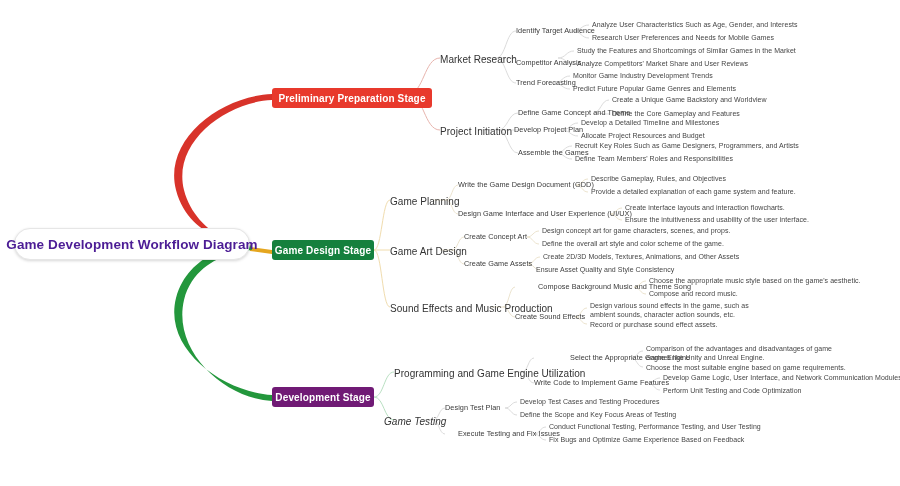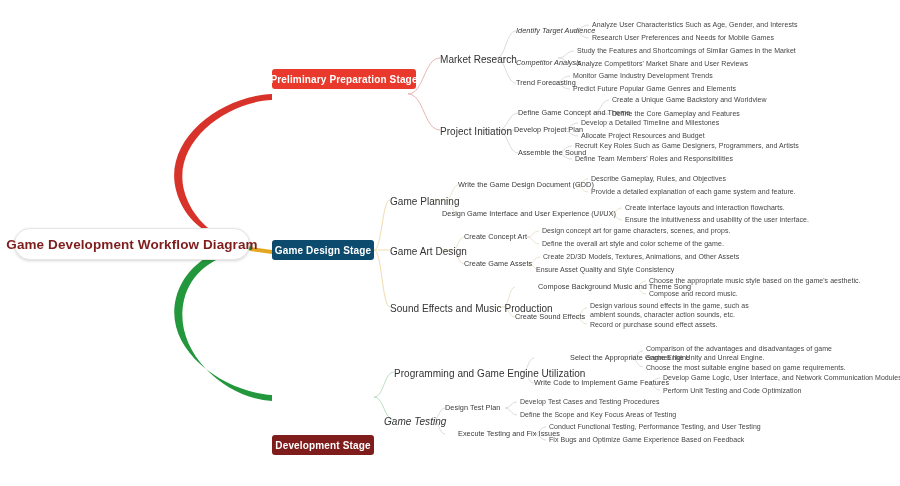--- a/index.html
+++ b/index.html
@@ -38,21 +38,21 @@
     border-radius: 16px;
     box-shadow: 0 1px 3px rgba(0,0,0,0.16);
     display: flex;
     align-items: center;
     justify-content: center;
     box-sizing: border-box;
   }
   .root-node span {
     font-size: 13.5px;
     font-weight: bold;
-    color: #7f1d1d;
+    color: #4c1d95;
     letter-spacing: .1px;
     white-space: nowrap;
   }
 
   
   .stage-node {
     position: absolute;
     display: flex;
     align-items: center;
     justify-content: center;
@@ -60,37 +60,37 @@
     box-sizing: border-box;
     height: 20px;
   }
   .stage-node span {
     font-size: 10px;
     font-weight: bold;
     color: #ffffff;
     white-space: nowrap;
     letter-spacing: .15px;
   }
-  #stage-prelim  { left: 272px; top: 69px;  width: 144px; }
+  #stage-prelim  { left: 272px; top: 88px;  width: 160px; }
   #stage-design  { left: 272px; top: 240px; width: 102px; }
   #stage-dev     { left: 272px; top: 387px; width: 102px; }
 
   
   .tnode {
     position: absolute;
     font-size: 7.2px;
     color: #3a3a3a;
     white-space: nowrap;
     line-height: 1.35;
     letter-spacing: .05px;
   }
   .tnode.l2 { font-size: 10px; color: #333333; }
   .tnode.l3 { font-size: 7.3px; color: #3a3a3a; }
   .tnode.l4 { font-size: 7.0px; color: #454545; }
-  .tnode.ital { font-style: italic; }
+  .tnode.ital { }
   .tnode.wrap { white-space: normal; width: 160px; line-height: 1.3; }
 </style>
 </head>
 <body>
 
 <div id="canvas">
 
   <svg id="wires" viewBox="0 0 900 486">
 
     <path d="M 250,244 C 250,244 190,244 176,190 C 163,140 220,96 272,94 L 272,100 C 226,102 172,142 184,190 C 196,238 252,250 252,250 Z" fill="#d8332a"></path>
@@ -176,58 +176,58 @@
     <path d="M 534,434 C 540,434 540,440 546,440" stroke="#dcdcdc" stroke-width="1" fill="none"></path>
   </svg>
 
   <div class="root-node">
     <span>Game Development Workflow Diagram</span>
   </div>
 
   <div class="stage-node" id="stage-prelim" style="background: rgb(232, 57, 44);">
     <span>Preliminary Preparation Stage</span>
   </div>
-  <div class="stage-node" id="stage-design" style="background: #0c4a6e;">
+  <div class="stage-node" id="stage-design" style="background: #15803d;">
     <span>Game Design Stage</span>
   </div>
-  <div class="stage-node" id="stage-dev" style="background: #7f1d1d; margin-top: 48px;">
+  <div class="stage-node" id="stage-dev" style="background: #701a75;">
     <span>Development Stage</span>
   </div>
 
   <div class="tnode l2" style="left:440px; top:53px;">Market Research</div>
   <div class="tnode l2" style="left:440px; top:125px;">Project Initiation</div>
 
   <div class="tnode l3 ital" style="left:516px; top:26px;">Identify Target Audience</div>
   <div class="tnode l3 ital" style="left:516px; top:58px;">Competitor Analysis</div>
   <div class="tnode l3" style="left:516px; top:78px;">Trend Forecasting</div>
 
   <div class="tnode l4" style="left:592px; top:20px;">Analyze User Characteristics Such as Age, Gender, and Interests</div>
   <div class="tnode l4" style="left:592px; top:33px;">Research User Preferences and Needs for Mobile Games</div>
   <div class="tnode l4" style="left:577px; top:46px;">Study the Features and Shortcomings of Similar Games in the Market</div>
   <div class="tnode l4" style="left:577px; top:59px;">Analyze Competitors' Market Share and User Reviews</div>
   <div class="tnode l4" style="left:573px; top:71px;">Monitor Game Industry Development Trends</div>
   <div class="tnode l4" style="left:573px; top:84px;">Predict Future Popular Game Genres and Elements</div>
 
   <div class="tnode l3" style="left:518px; top:108px;">Define Game Concept and Theme</div>
   <div class="tnode l3" style="left:514px; top:125px;">Develop Project Plan</div>
-  <div class="tnode l3" style="left:518px; top:148px;">Assemble the Sound</div>
+  <div class="tnode l3" style="left:518px; top:148px;">Assemble the Games</div>
 
   <div class="tnode l4" style="left:612px; top:95px;">Create a Unique Game Backstory and Worldview</div>
   <div class="tnode l4" style="left:612px; top:109px;">Define the Core Gameplay and Features</div>
   <div class="tnode l4" style="left:581px; top:118px;">Develop a Detailed Timeline and Milestones</div>
   <div class="tnode l4" style="left:581px; top:131px;">Allocate Project Resources and Budget</div>
   <div class="tnode l4" style="left:575px; top:141px;">Recruit Key Roles Such as Game Designers, Programmers, and Artists</div>
   <div class="tnode l4" style="left:575px; top:154px;">Define Team Members' Roles and Responsibilities</div>
 
   <div class="tnode l2" style="left:390px; top:195px;text-align:center;">Game Planning</div>
   <div class="tnode l2" style="left:390px; top:245px;">Game Art Design</div>
   <div class="tnode l2" style="left:390px; top:302px;">Sound Effects and Music Production</div>
 
   <div class="tnode l3" style="left:458px; top:180px;">Write the Game Design Document (GDD)</div>
-  <div class="tnode l3" style="left:442px; top:209px;">Design Game Interface and User Experience (UI/UX)</div>
+  <div class="tnode l3" style="left:458px; top:209px;">Design Game Interface and User Experience (UI/UX)</div>
 
   <div class="tnode l4" style="left:591px; top:174px;">Describe Gameplay, Rules, and Objectives</div>
   <div class="tnode l4" style="left:591px; top:187px;">Provide a detailed explanation of each game system and feature.</div>
   <div class="tnode l4" style="left:625px; top:203px;">Create interface layouts and interaction flowcharts.</div>
   <div class="tnode l4" style="left:625px; top:215px;">Ensure the intuitiveness and usability of the user interface.</div>
 
   <div class="tnode l3" style="left:464px; top:232px;">Create Concept Art</div>
   <div class="tnode l3" style="left:464px; top:259px;">Create Game Assets</div>
 
   <div class="tnode l4" style="left:542px; top:226px;">Design concept art for game characters, scenes, and props.</div>

